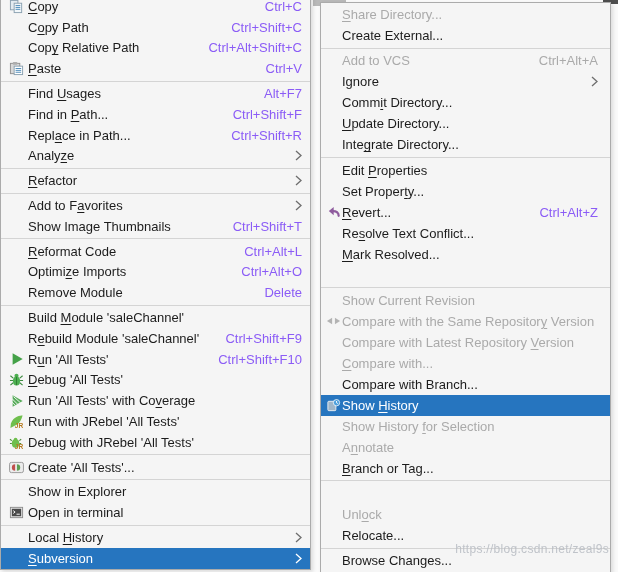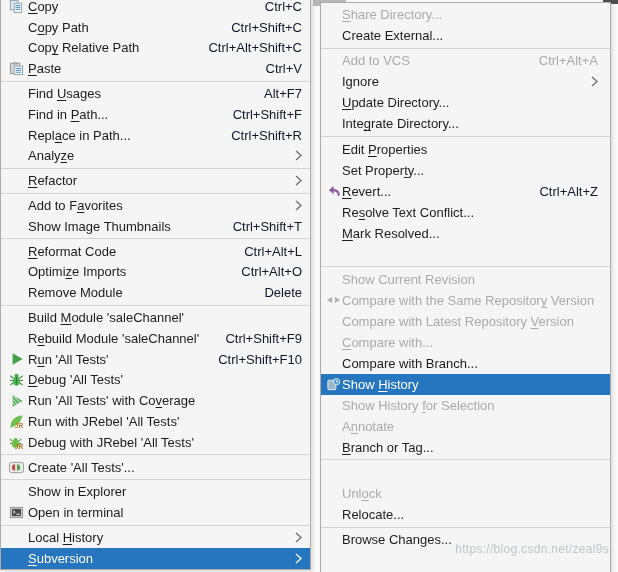--- a/index.html
+++ b/index.html
@@ -16,21 +16,21 @@
   .mi{display:flex;align-items:center;box-sizing:border-box;position:relative;}
   #left-menu .mi{height:20.8px;padding:0 8px 0 4px;}
   #sub-menu  .mi{height:21px;padding:0 12px 0 3px;align-items:center;}
 
   .mi .ic{flex:0 0 auto;display:flex;align-items:center;justify-content:center;}
   #left-menu .mi .ic{width:23px;height:16px;}
   #sub-menu  .mi .ic{width:18px;height:16px;}
   .mi .ic svg{display:block;}
 
   .mi .lbl{flex:1 1 auto;white-space:nowrap;overflow:hidden;}
-  .mi .sc{flex:0 0 auto;margin-left:18px;color:#0f172a;white-space:nowrap;}
+  .mi .sc{flex:0 0 auto;margin-left:18px;color:#8b5cf6;white-space:nowrap;}
   .mi .arrow{flex:0 0 auto;margin-left:10px;color:#6e6e6e;display:flex;align-items:center;}
   .mi.disabled .lbl,.mi.disabled .sc{color:#aaaaaa;}
   .mi.selected{background:#2675bf;color:#ffffff;}
   .mi.selected .lbl,.mi.selected .sc{color:#ffffff;}
   .mi.selected .arrow{color:#ffffff;}
   .mi u{text-decoration:underline;text-underline-offset:2px;}
 
   .sep{border-top:1px solid #d4d4d4;height:0;}
   #left-menu .sep{margin:1.5px 0;}
   #sub-menu  .sep{margin:1.65px 0;}
@@ -274,20 +274,24 @@
         <span class="ic"></span>
         <span class="lbl">Ignore</span>
         <span class="arrow">
           <svg width="7" height="11" viewBox="0 0 7 11">
             <path d="M1 1l5 4.5L1 10" fill="none" stroke="currentColor" stroke-width="1.3"></path>
           </svg>
         </span>
       </div>
       <div class="mi">
         <span class="ic"></span>
+        <span class="lbl">Comm<u>i</u>t Directory...</span>
+      </div>
+      <div class="mi">
+        <span class="ic"></span>
         <span class="lbl"><u>U</u>pdate Directory...</span>
       </div>
       <div class="mi">
         <span class="ic"></span>
         <span class="lbl">Inte<u>g</u>rate Directory...</span>
       </div>
       <div class="sep"></div>
       <div class="mi">
         <span class="ic"></span>
         <span class="lbl">Edit <u>P</u>roperties</span>

